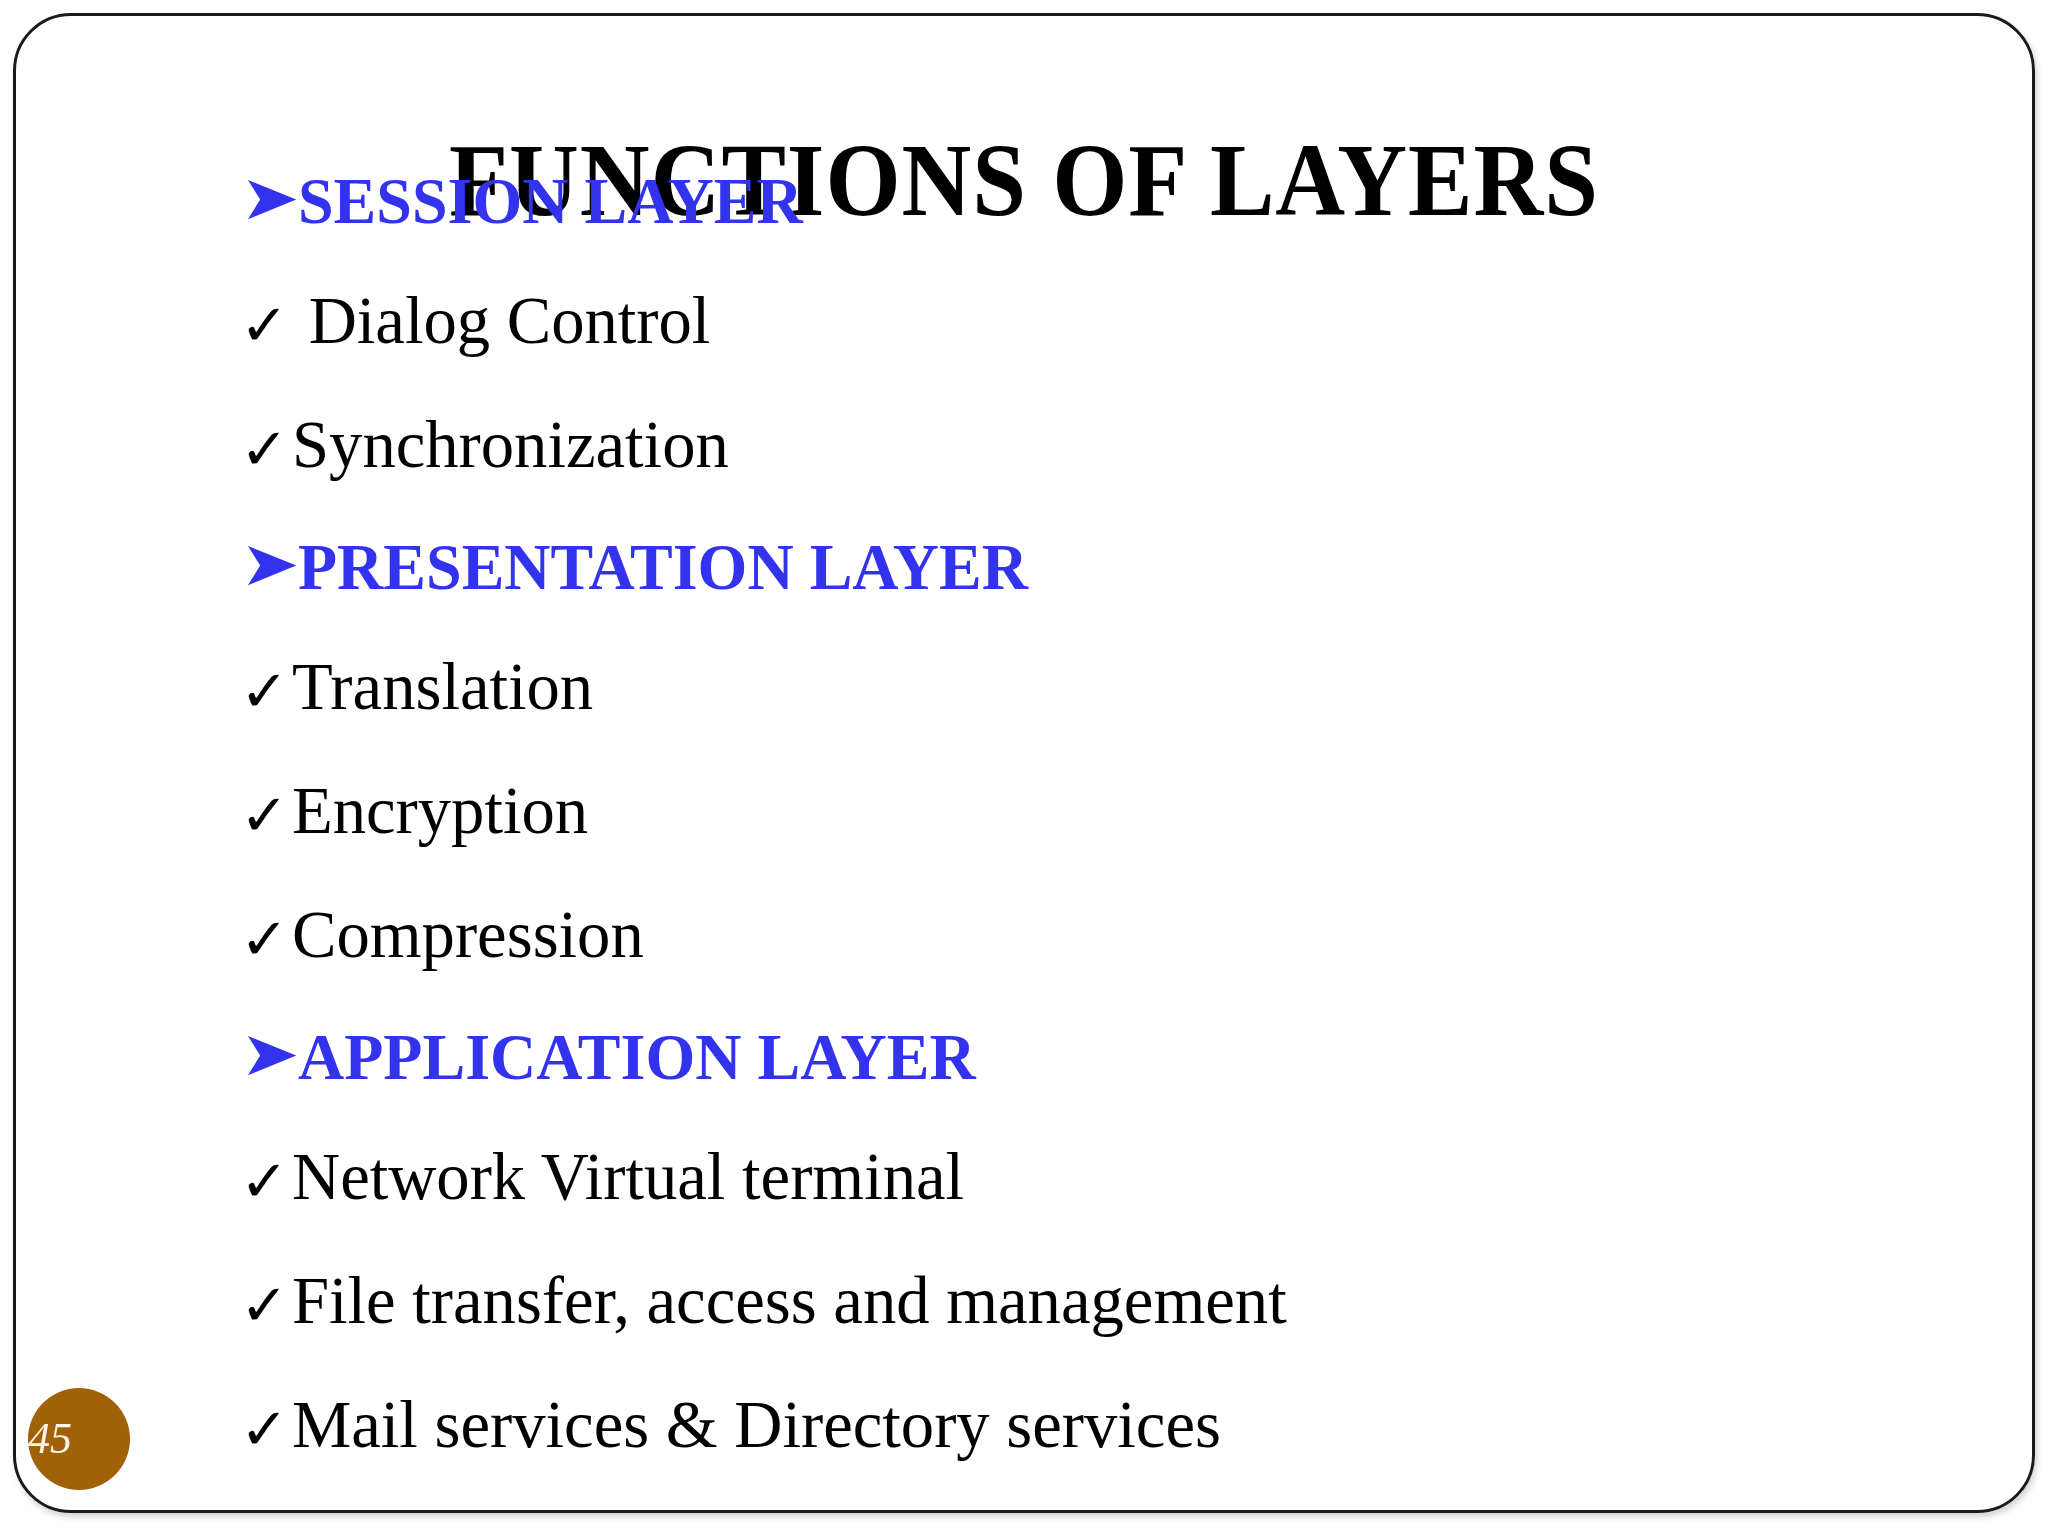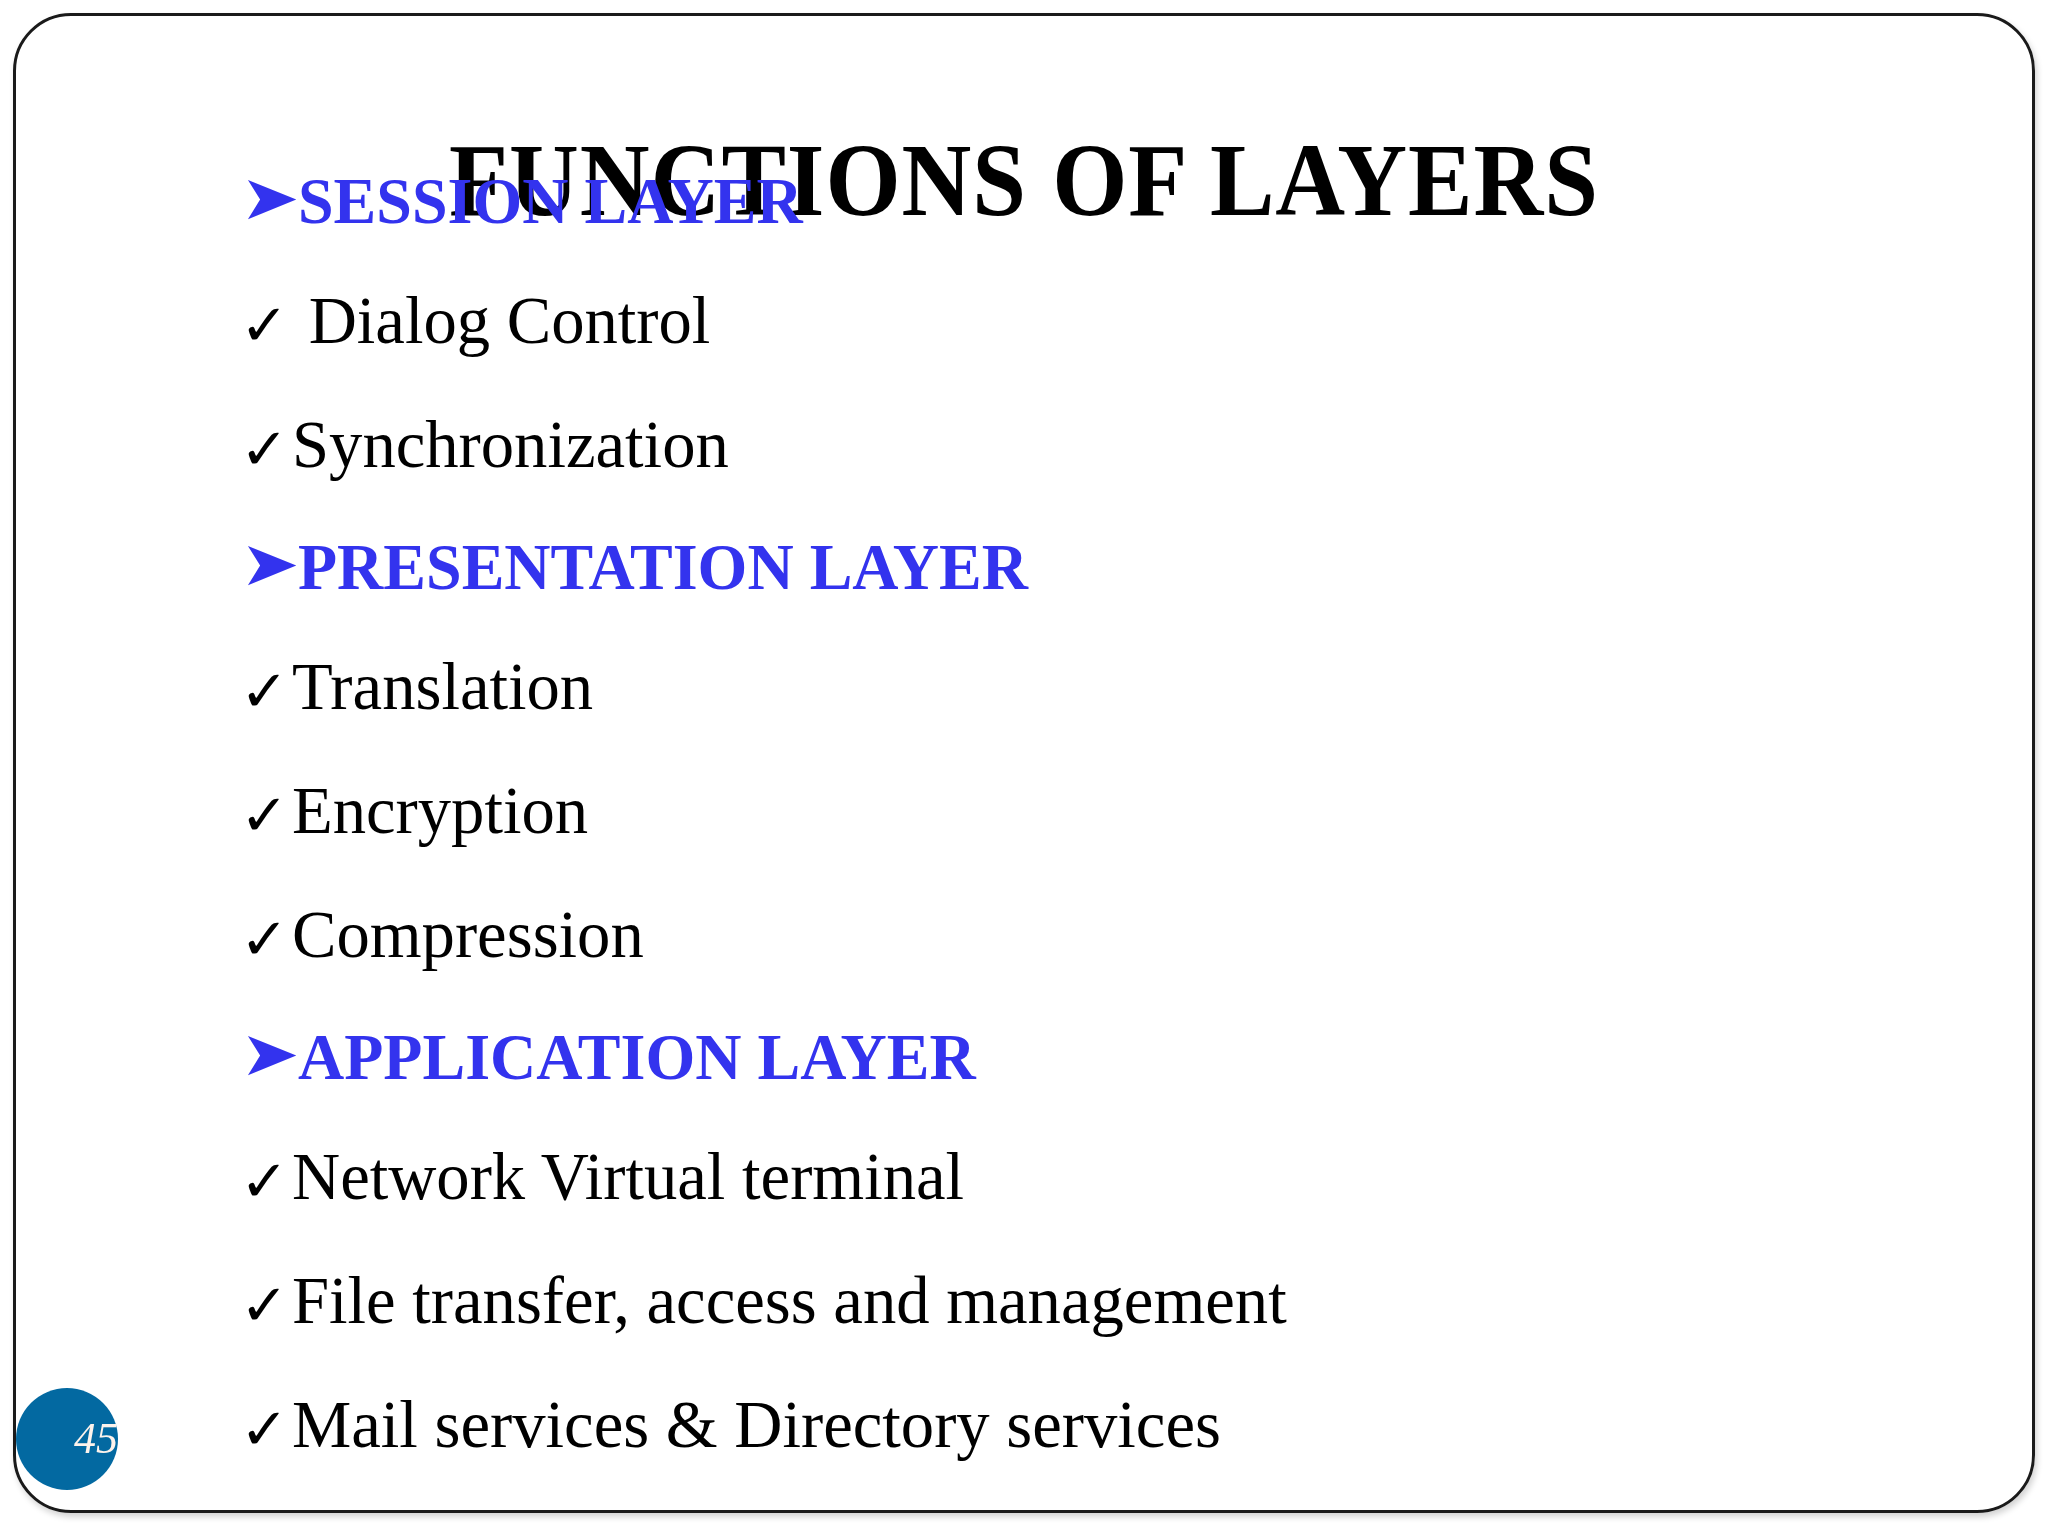--- a/index.html
+++ b/index.html
@@ -106,29 +106,29 @@
     line-height: 1;
     color: #000000;
     transform: scaleX(0.98);
     transform-origin: left center;
     white-space: pre;
   }
 
   
   #page-badge {
     position: absolute;
-    left: 16px;
+    left: 28px;
     top: 1388px;
     width: 102px;
     height: 102px;
     border-radius: 50%;
-    background: #0369a1;
+    background: #a16207;
     display: flex;
     align-items: center;
-    justify-content: flex-end;
+    justify-content: flex-start;
   }
   #page-badge .num {
     font-family: "Liberation Serif", "DejaVu Serif", serif;
     font-style: italic;
     font-size: 44px;
     color: #fdf3ec;
     line-height: 1;
   }
 </style>
 </head>

